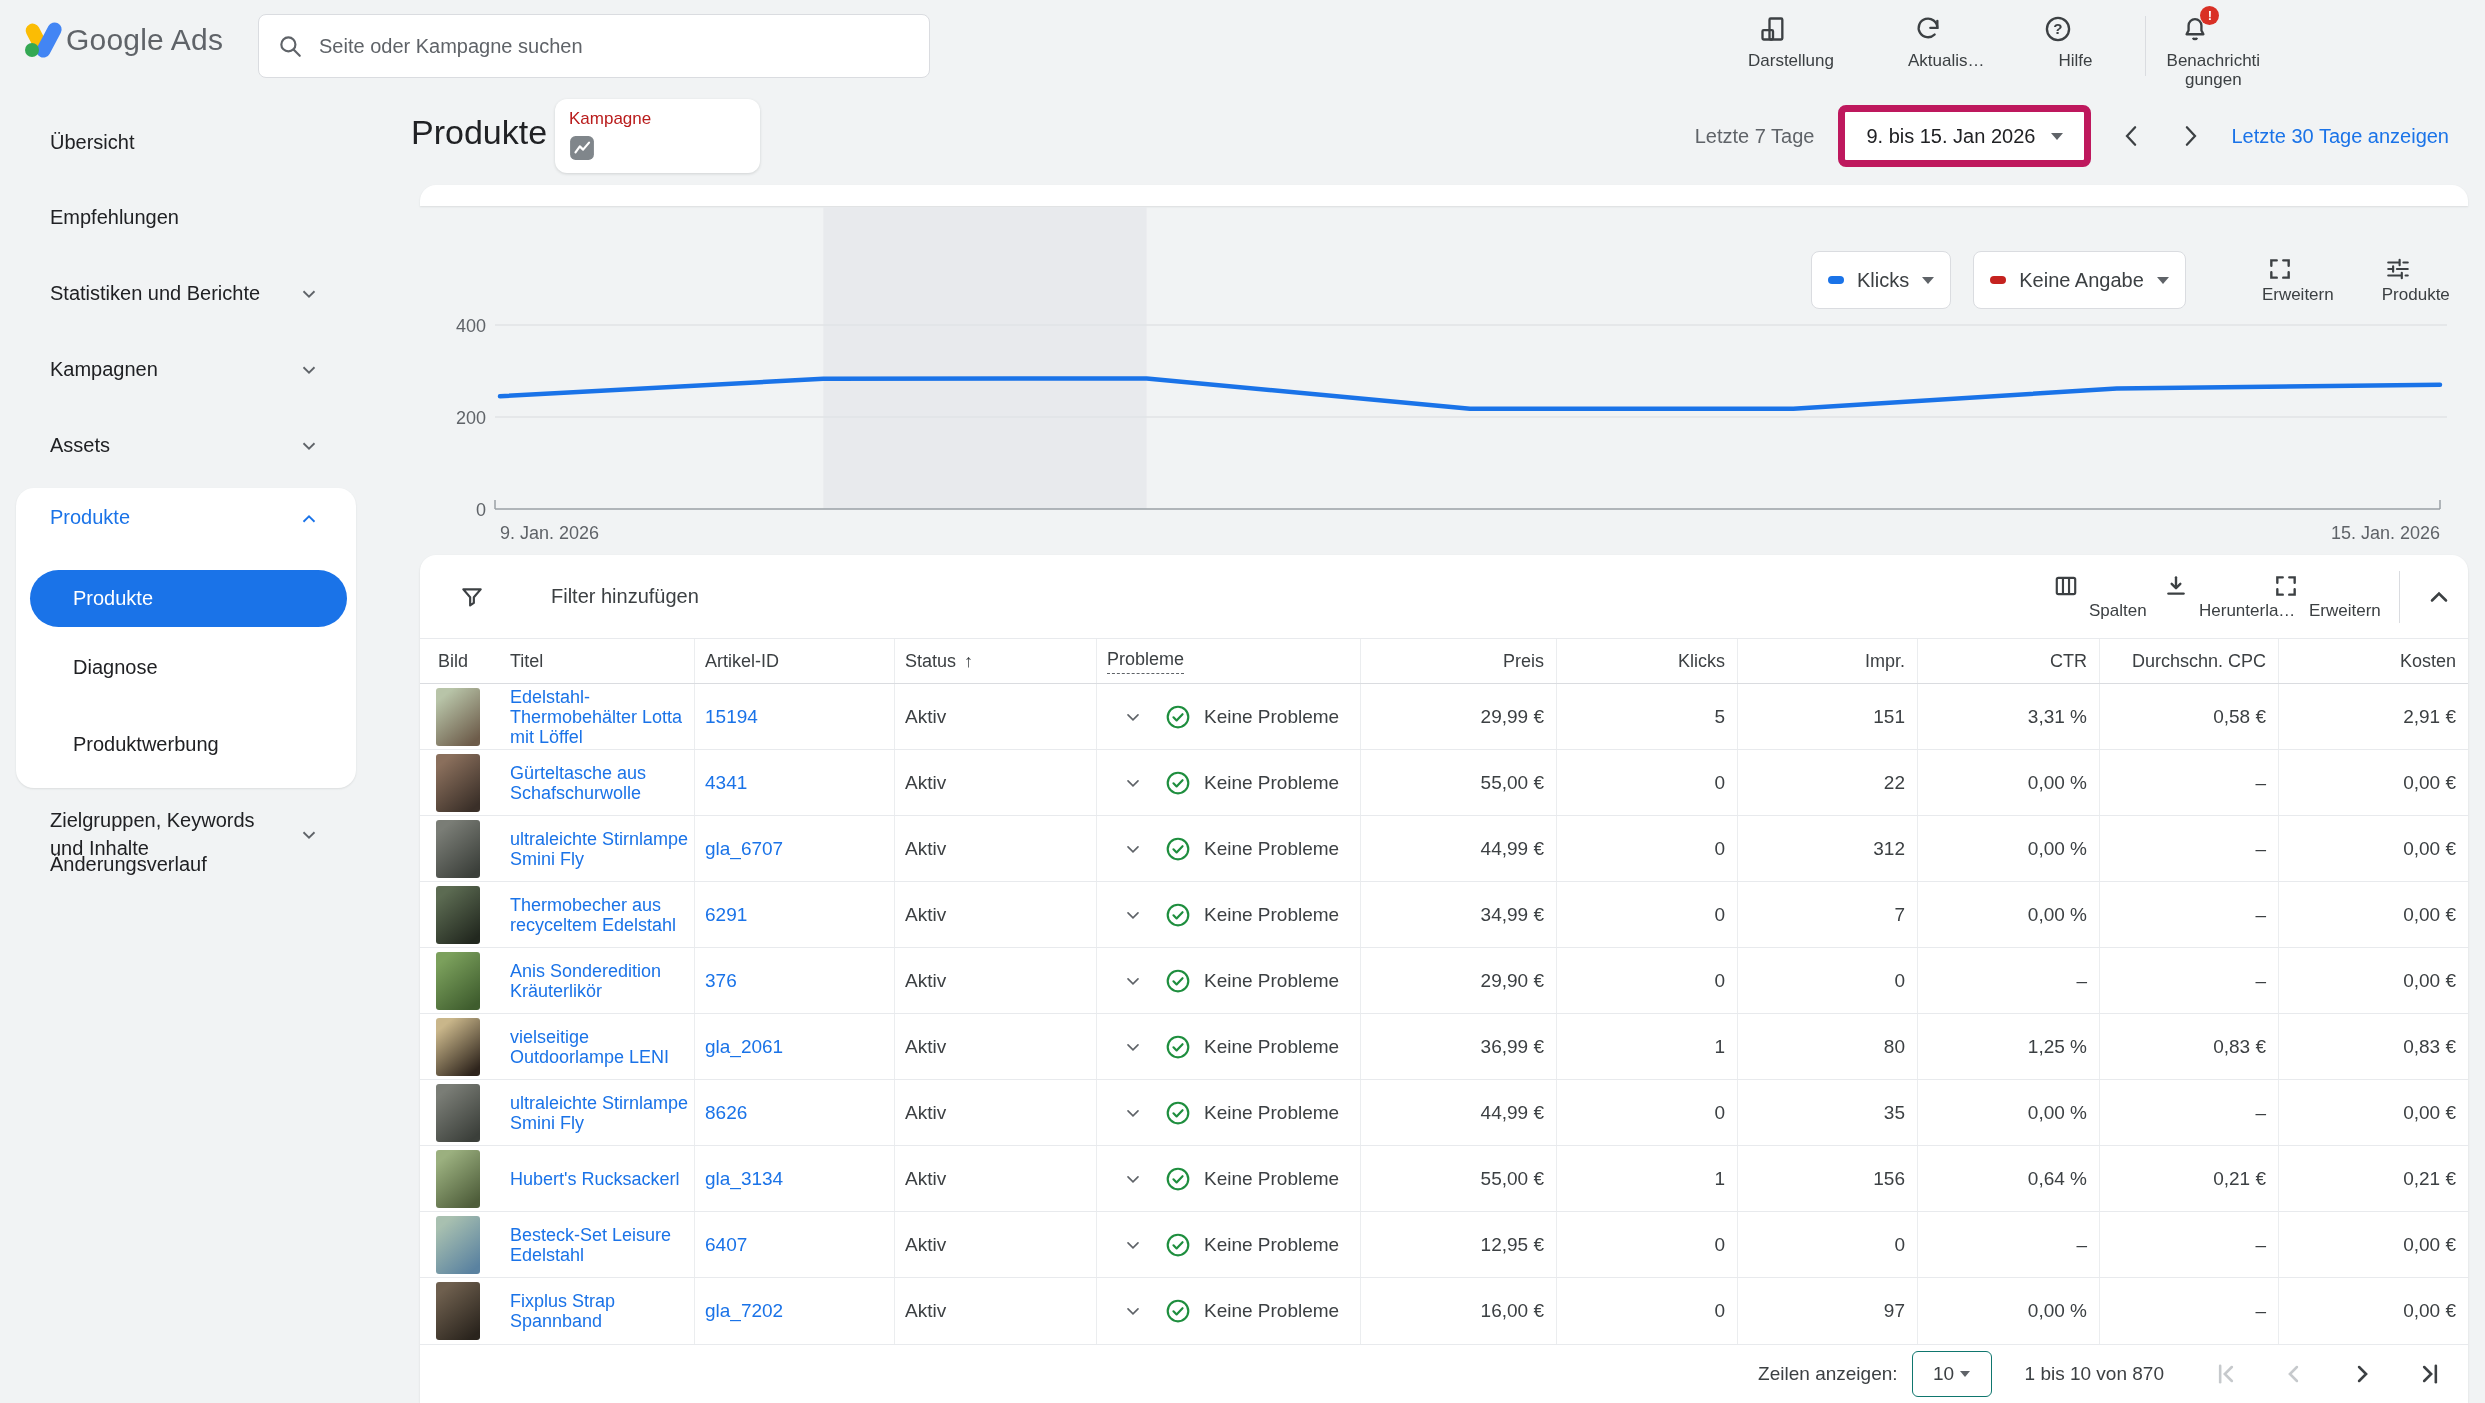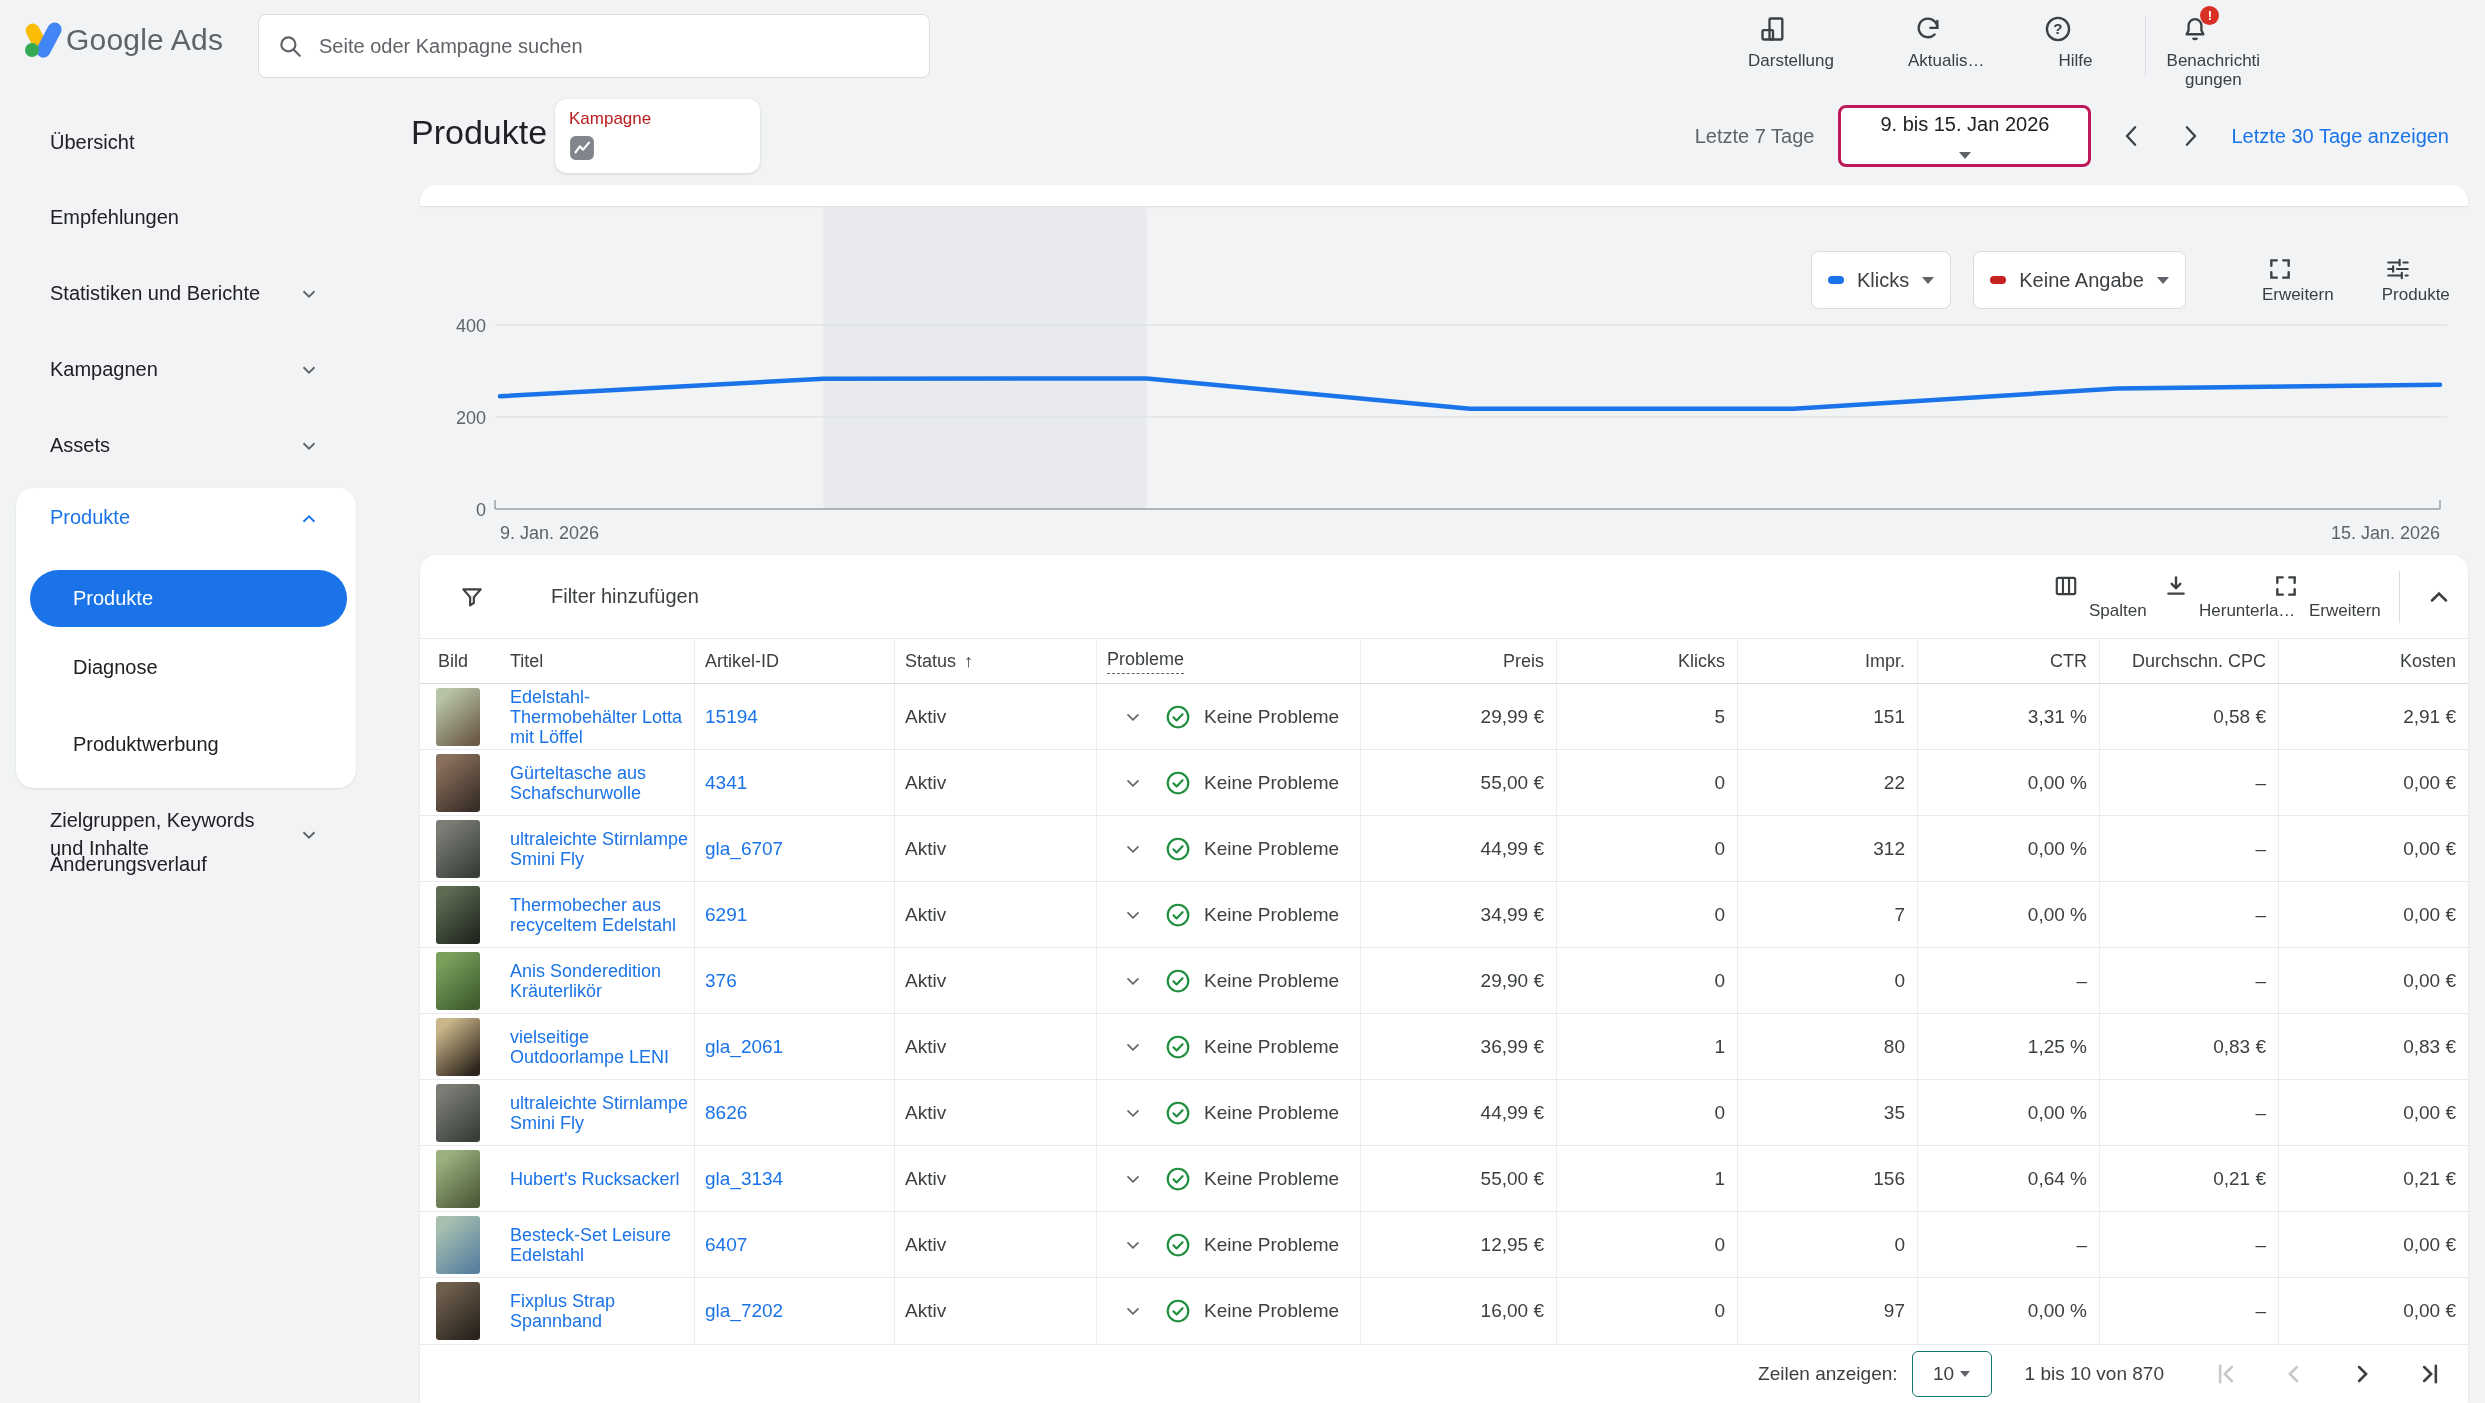--- a/index.html
+++ b/index.html
@@ -45,22 +45,22 @@
 
   
   .page-title { position:absolute; left:411px; top:113px; font-size:34px; font-weight:400; color:#202124; }
   .scope-chip { position:absolute; left:555px; top:99px; width:205px; height:74px; background:#fff; border-radius:12px;
                 box-shadow:0 1px 3px rgba(60,64,67,.18); padding:10px 14px; cursor:pointer; }
   .scope-chip .chip-label { font-size:17px; color:#b91c1c; }
   .scope-chip .chip-icon { margin-top:6px; }
 
   .date-controls { position:absolute; top:104px; right:36px; height:64px; display:flex; align-items:center; gap:24px; }
   .date-preset { font-size:20px; color:#5f6368; }
-  .date-box { width:253px; height:62px; background:#fff; border:3px solid #be185d; border-radius:8px;
-              display:flex; align-items:center; justify-content:center; gap:16px; cursor:pointer;flex-direction:column; }
+  .date-box { width:253px; height:62px; background:#fff; border:7px solid #be185d; border-radius:8px;
+              display:flex; align-items:center; justify-content:center; gap:16px; cursor:pointer; }
   .date-box .date-text { font-size:20px; color:#202124; }
   .caret { width:0; height:0; border-left:6px solid transparent; border-right:6px solid transparent; border-top:7px solid #5f6368; }
   .date-nav { width:34px; height:34px; display:flex; align-items:center; justify-content:center; cursor:pointer; }
   .link-30 { font-size:20px; font-weight:500; color:#1a73e8; cursor:pointer; white-space:nowrap; }
 
   
   .chart-strip { position:absolute; left:420px; top:185px; width:2048px; height:21px; background:#fff;
                  border-radius:16px 16px 0 0; box-shadow:0 1px 2px rgba(60,64,67,.12); }
   .chart-controls { position:absolute; left:1811px; top:251px; display:flex; align-items:center; gap:22px; }
   .metric-box { height:58px; background:#fff; border:1px solid #dadce0; border-radius:8px; display:flex;

